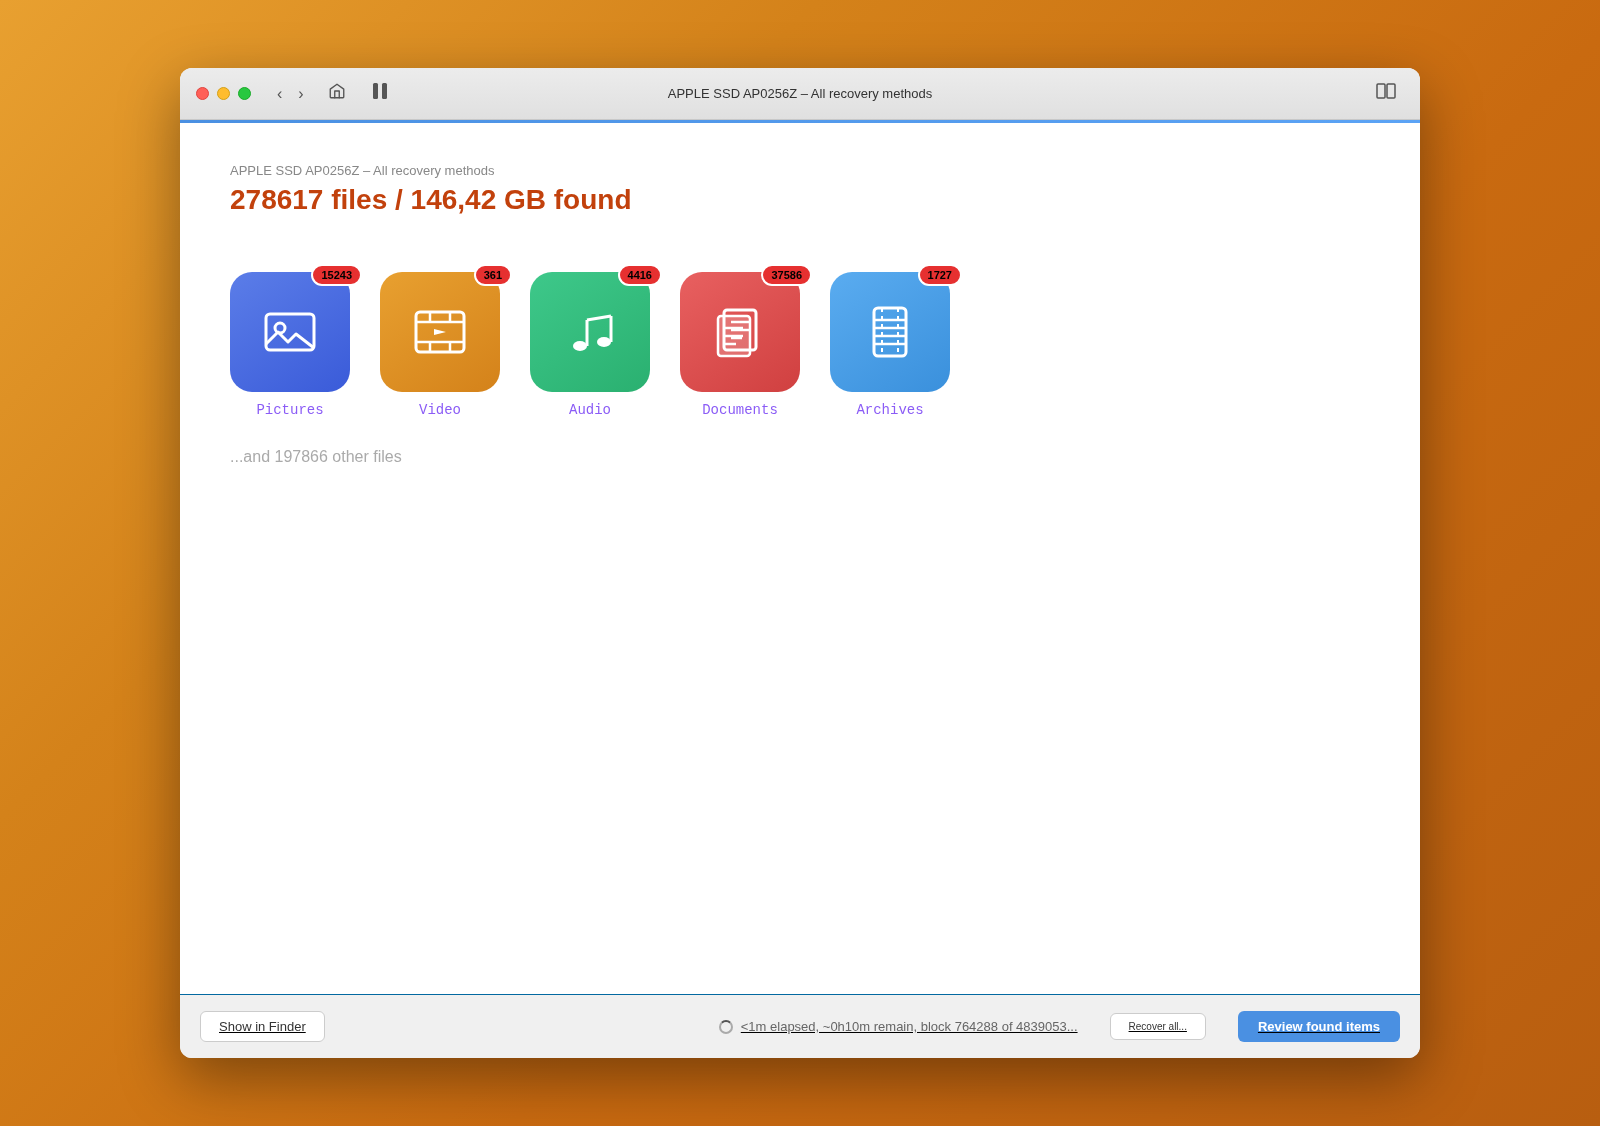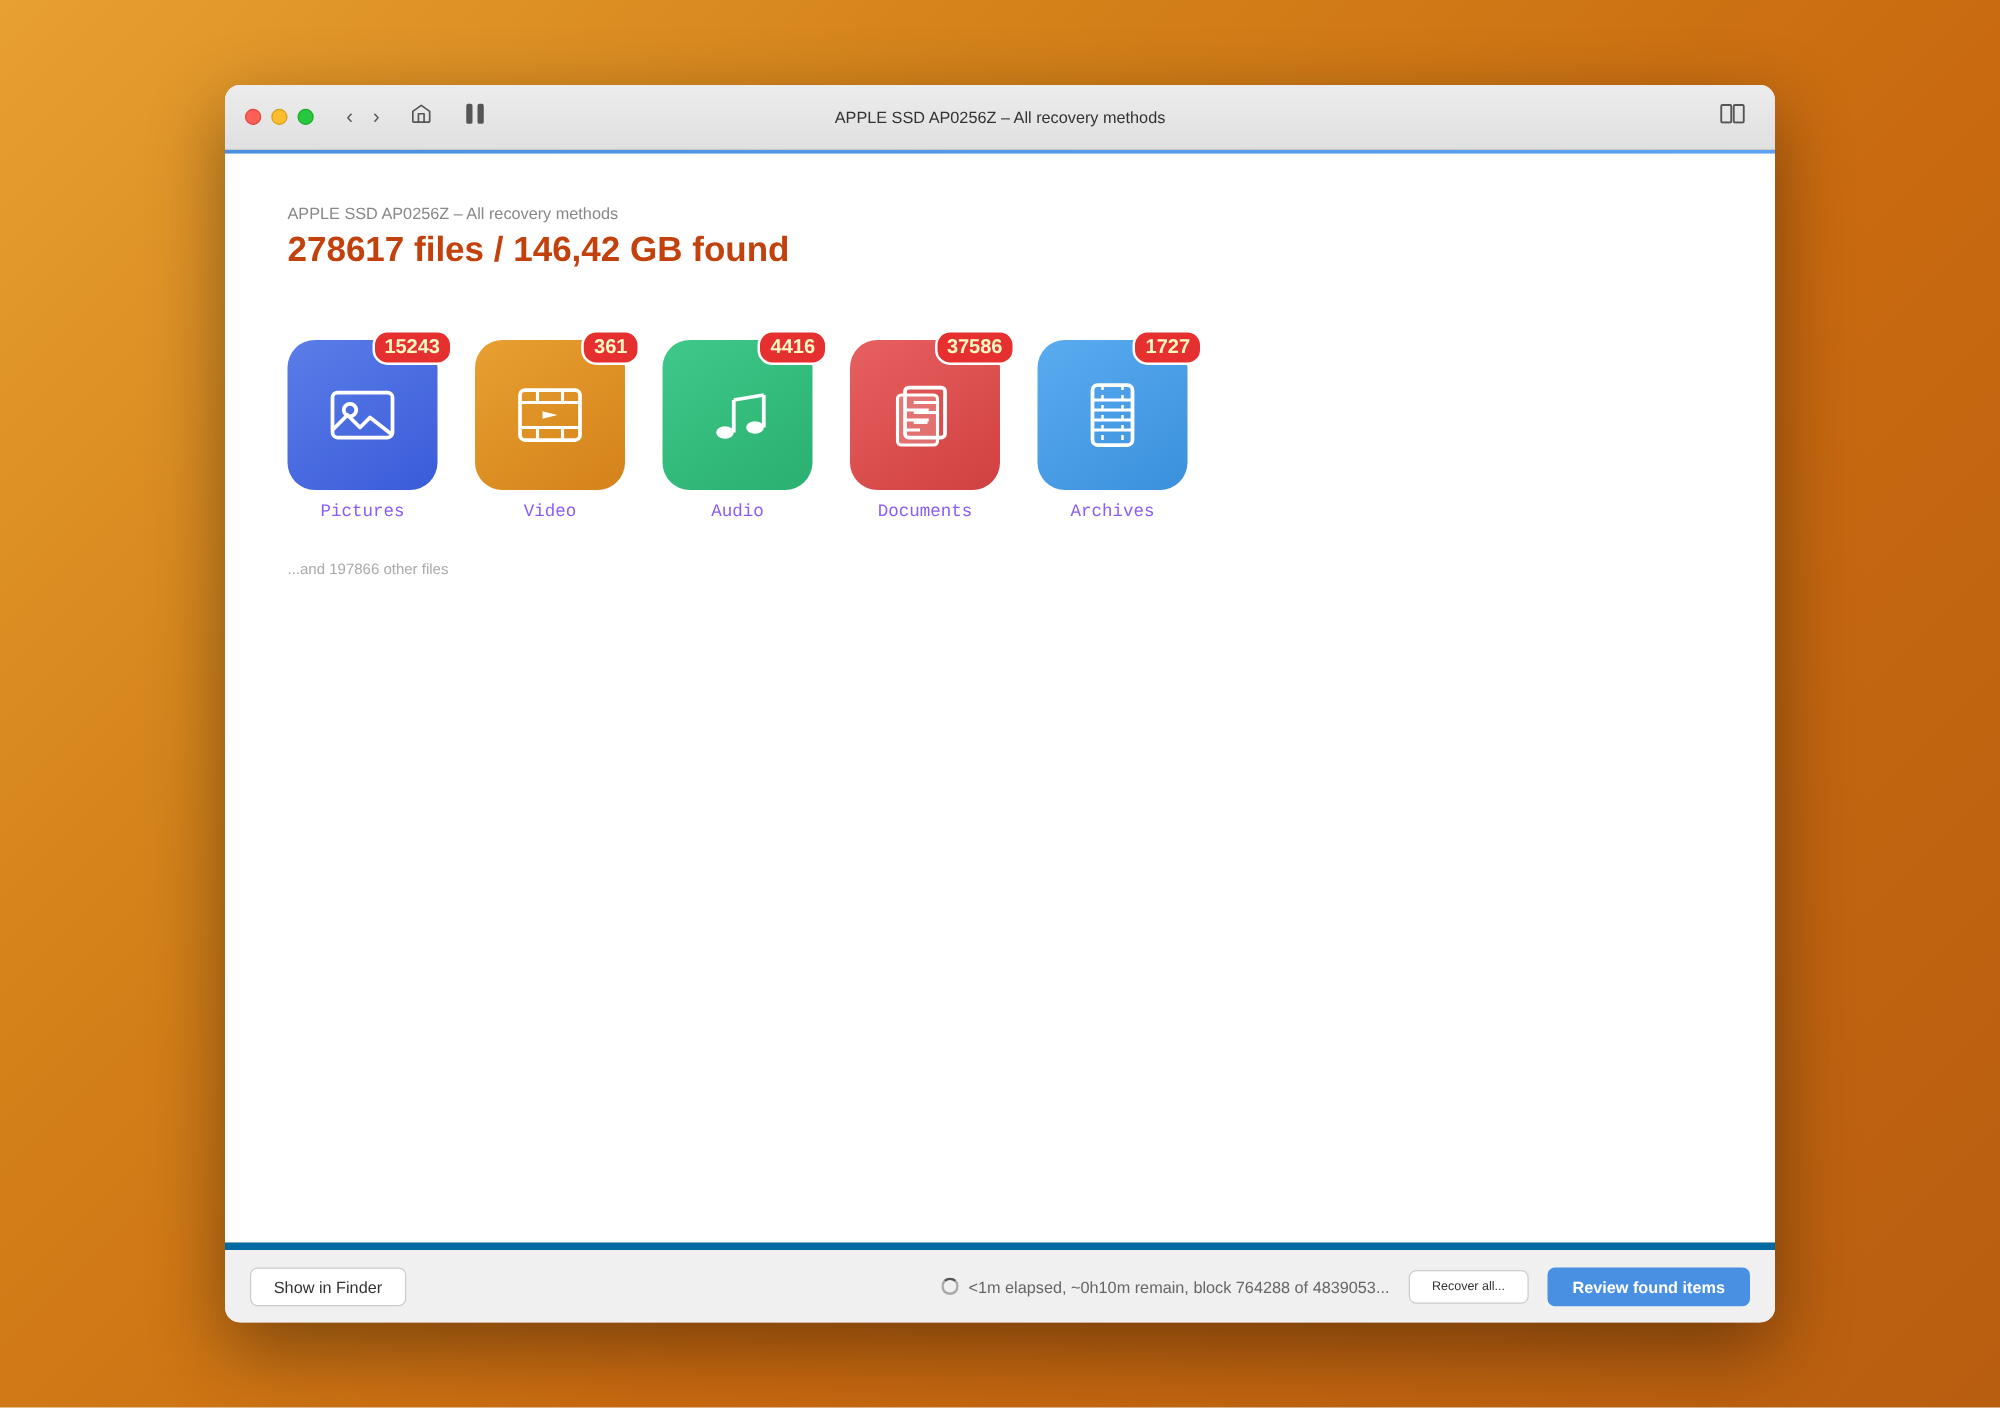--- a/index.html
+++ b/index.html
@@ -200,54 +200,55 @@
       width: 60px;
       height: 60px;
       fill: white;
     }
 
     .badge {
       position: absolute;
       top: -8px;
       right: -12px;
       background: #e63030;
-      color: #fef9c3;
-      font-size: 16px;
+      color: #000000;
+      font-size: 11px;
       font-weight: 700;
       border-radius: 12px;
       padding: 3px 8px;
       min-width: 28px;
       text-align: center;
       border: 2px solid white;
       z-index: 10;
     }
 
     .category-label {
       font-size: 14px;
       color: #8b5cf6;
       font-weight: 400;
       font-family: Liberation Mono, monospace;
     }
 
     .other-files {
-      font-size: 12px;
+      font-size: 16px;
       color: #aaa;
       margin-top: 3px;
     }
 
     
     .footer {
       height: 64px;
       background: #f0f0f0;
-      border-top: 6px solid #0369a1;
+      border-top: 1px solid #0369a1;
       display: flex;
       align-items: center;
       padding: 0 20px;
-      gap: 15px;
+      gap: 32px;
       flex-shrink: 0;
+      text-decoration: underline;
     }
 
     .footer-show-finder-btn {
       background: white;
       border: 1px solid #ccc;
       border-radius: 6px;
       padding: 7px 18px;
       font-size: 13px;
       color: #333;
       cursor: pointer;

